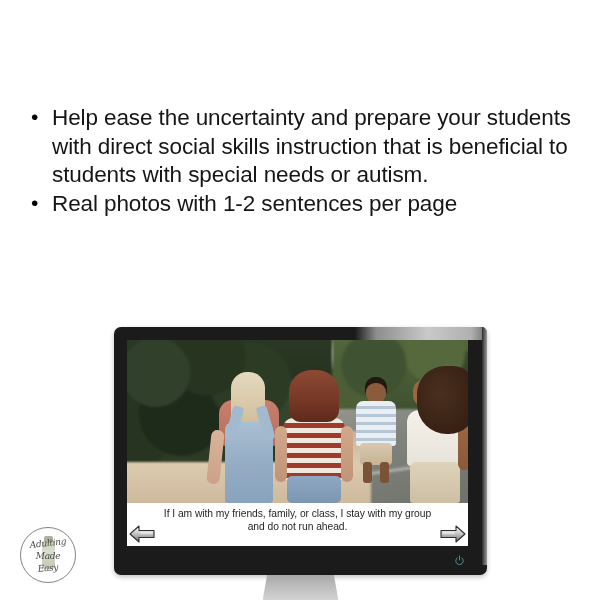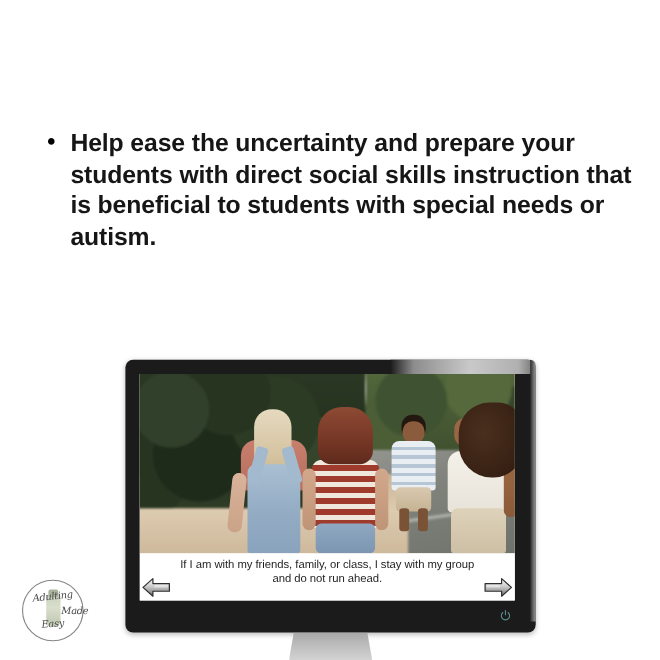--- a/index.html
+++ b/index.html
@@ -46,24 +46,23 @@
     white-space: nowrap;
     line-height: 1;
   }
 
   
   .bullets {
     position: absolute;
     left: 22px;
     top: 100px;
     width: 560px;
-    margin: 16px;
+    margin: 4px;
     padding: 0;
     list-style: none;
-    font-weight: bold;
   }
   .bullet-item {
     position: relative;
     padding-left: 26px;
     color: #161616;
     font-family: "Liberation Sans", sans-serif;
     font-size: 22.5px;
     line-height: 28.5px;
     letter-spacing: -0.1px;
   }
@@ -344,31 +343,32 @@
     width: 56px;
     text-align: center;
     font-family: "DejaVu Serif", serif;
     font-style: italic;
     font-size: 9px;
     color: #4c4c4c;
     letter-spacing: -0.3px;
     line-height: 10px;
   }
   .wm-l1 { top: 11px; transform: rotate(-6deg); }
-  .wm-l2 { top: 24px; margin-left: 20px; }
+  .wm-l2 { top: 24px; }
   .wm-l3 { top: 36px; transform: rotate(-4deg); }
 </style>
 </head>
 <body>
 
 <div id="page">
 
 
   <ul class="bullets">
     <li class="bullet-item">Help ease the uncertainty and prepare your students with direct social skills instruction that is beneficial to students with special needs or autism.</li>
+    <li class="bullet-item">Real photos with 1-2 sentences per page</li>
   </ul>
 
   <div class="monitor">
     <div class="monitor-bezel">
       <div class="bezel-highlight"></div>
       <div class="bezel-right-edge"></div>
 
       <div class="screen">
 
         <div class="photo">

